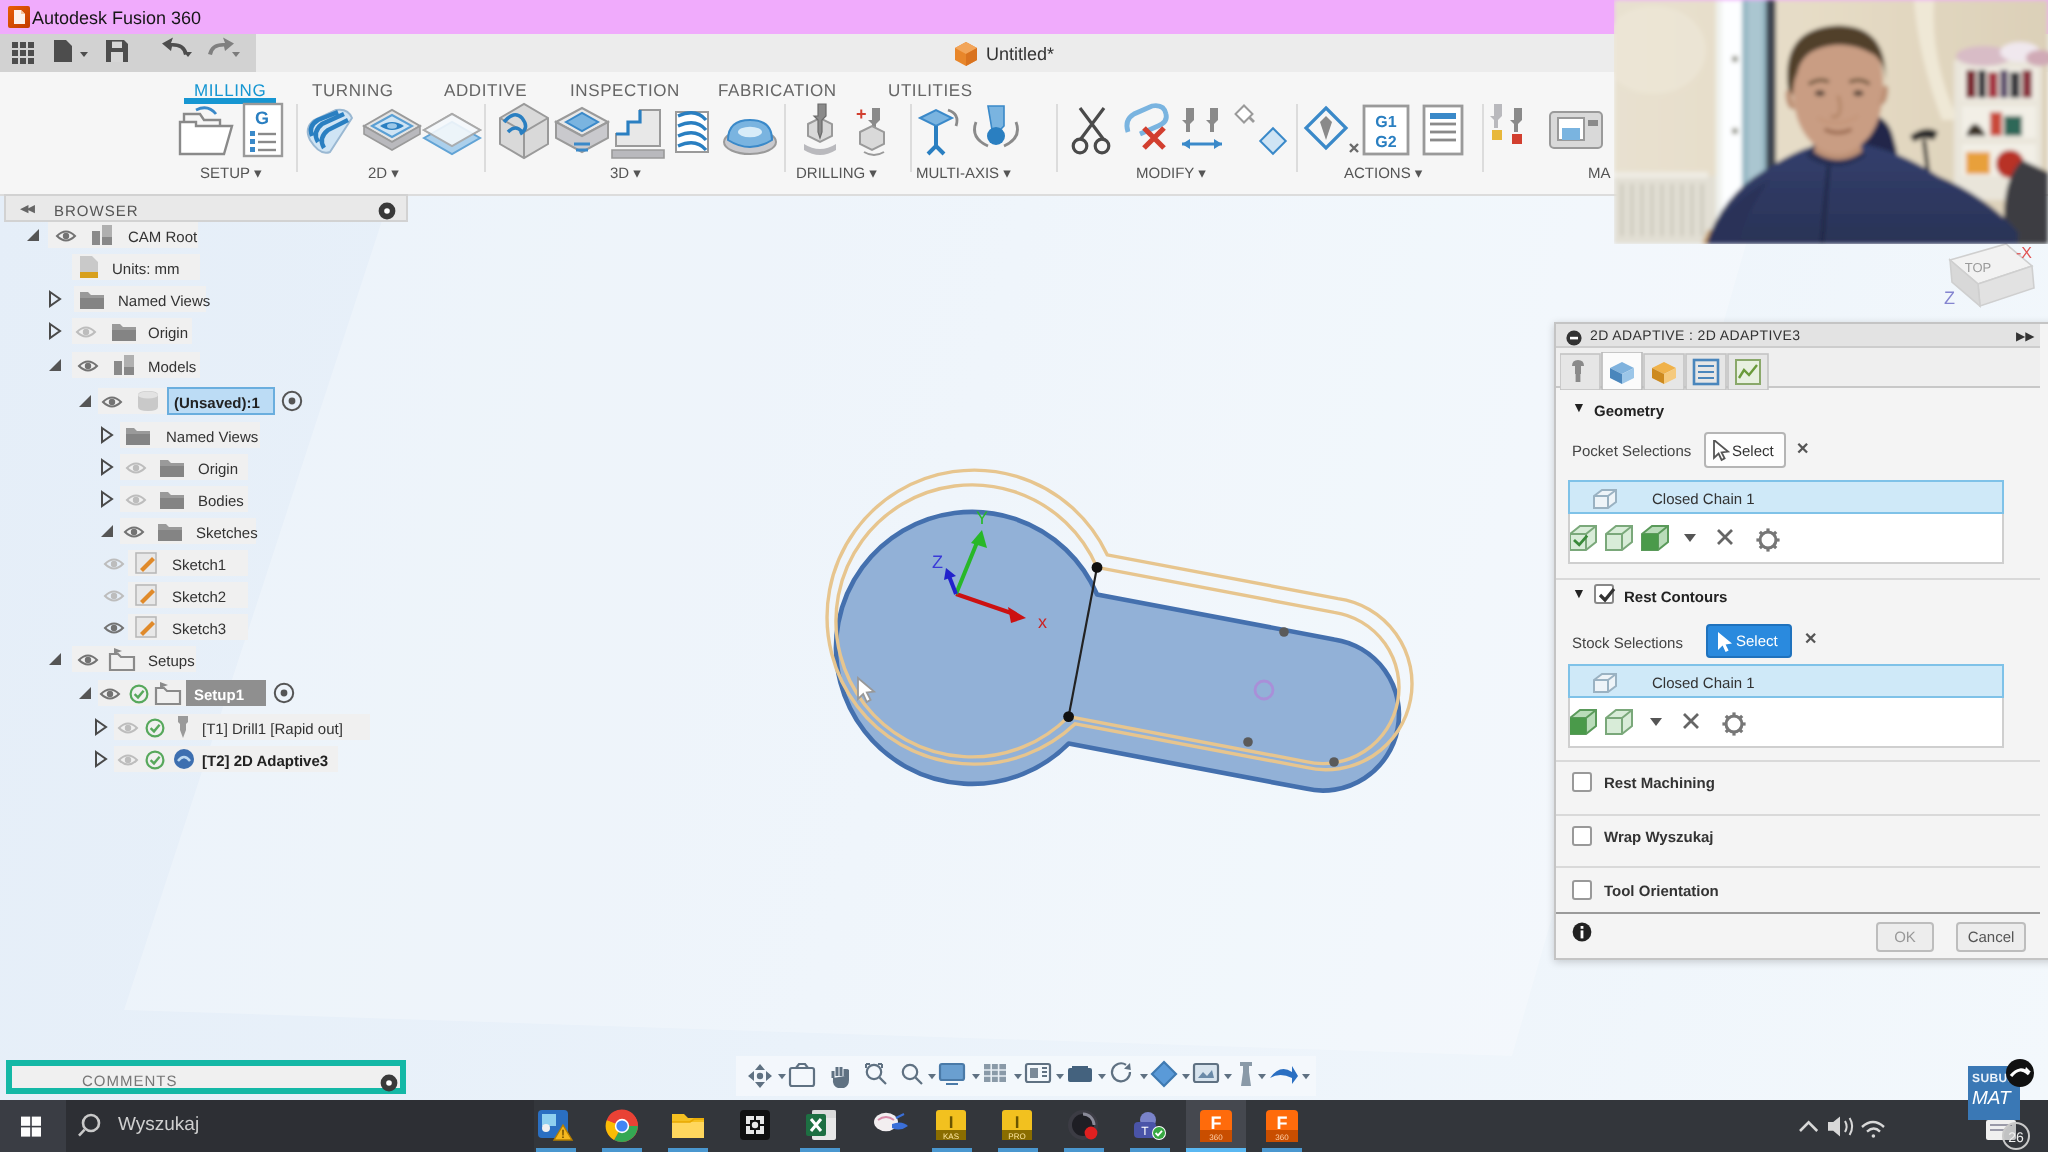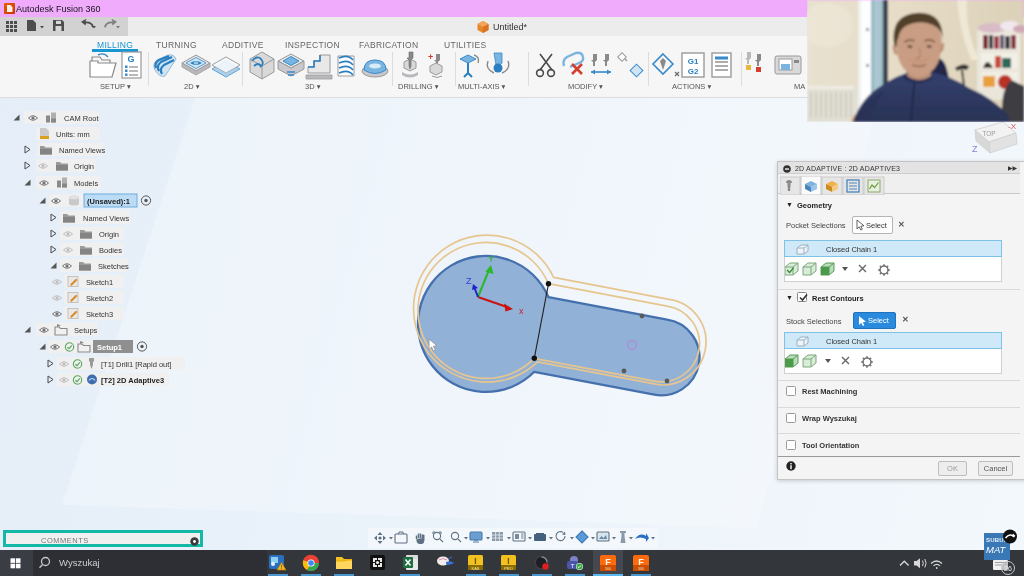--- a/index.html
+++ b/index.html
@@ -325,20 +325,28 @@
     <g transform="translate(775,4)">
       <rect x="0" y="2" width="26" height="18" rx="2" fill="#d9d9d9" stroke="#9a9a9a"></rect>
       <rect x="4" y="5" width="13" height="11" fill="#fff" stroke="#9a9a9a"></rect>
       <rect x="6" y="10" width="9" height="6" fill="#7ab4e0"></rect>
       <rect x="19" y="6" width="5" height="3" fill="#8a8a8a"></rect>
     </g>
   </svg>
 </div>
 
 <div class="abs" id="browser">
+  <div id="bheader">
+      <span style="position:absolute;left:7px;top:3px;color:#666;font-size:5.5px;letter-spacing:-1px;">◀◀</span>
+      <span style="position:absolute;left:24px;top:3px;color:#555;letter-spacing:0.5px;">BROWSER</span>
+      <svg style="position:absolute;left:186px;top:2.5px" width="9" height="9" viewBox="0 0 9 9">
+        <circle cx="4.5" cy="4.5" r="4.2" fill="#3a3a3a"></circle>
+        <circle cx="4.5" cy="4.5" r="1.4" fill="#fff"></circle>
+      </svg>
+    </div>
   <svg class="abs" style="left:0;top:14px" width="210" height="286" viewBox="0 0 210 286">
     <defs>
       <g id="tri-o">
           <path d="M6.5 0.5 L6.5 6.5 L0.5 6.5 Z" fill="#555"></path>
         </g>
       <g id="tri-c">
           <path d="M0 0 L5 3.5 L0 7 Z" fill="none" stroke="#4a4a4a" stroke-width="1"></path>
         </g>
       <g id="eye">
           <path d="M0.5 3.5 Q5 -1 9.5 3.5 Q5 8 0.5 3.5 Z" fill="none" stroke="#737373" stroke-width="1"></path>

